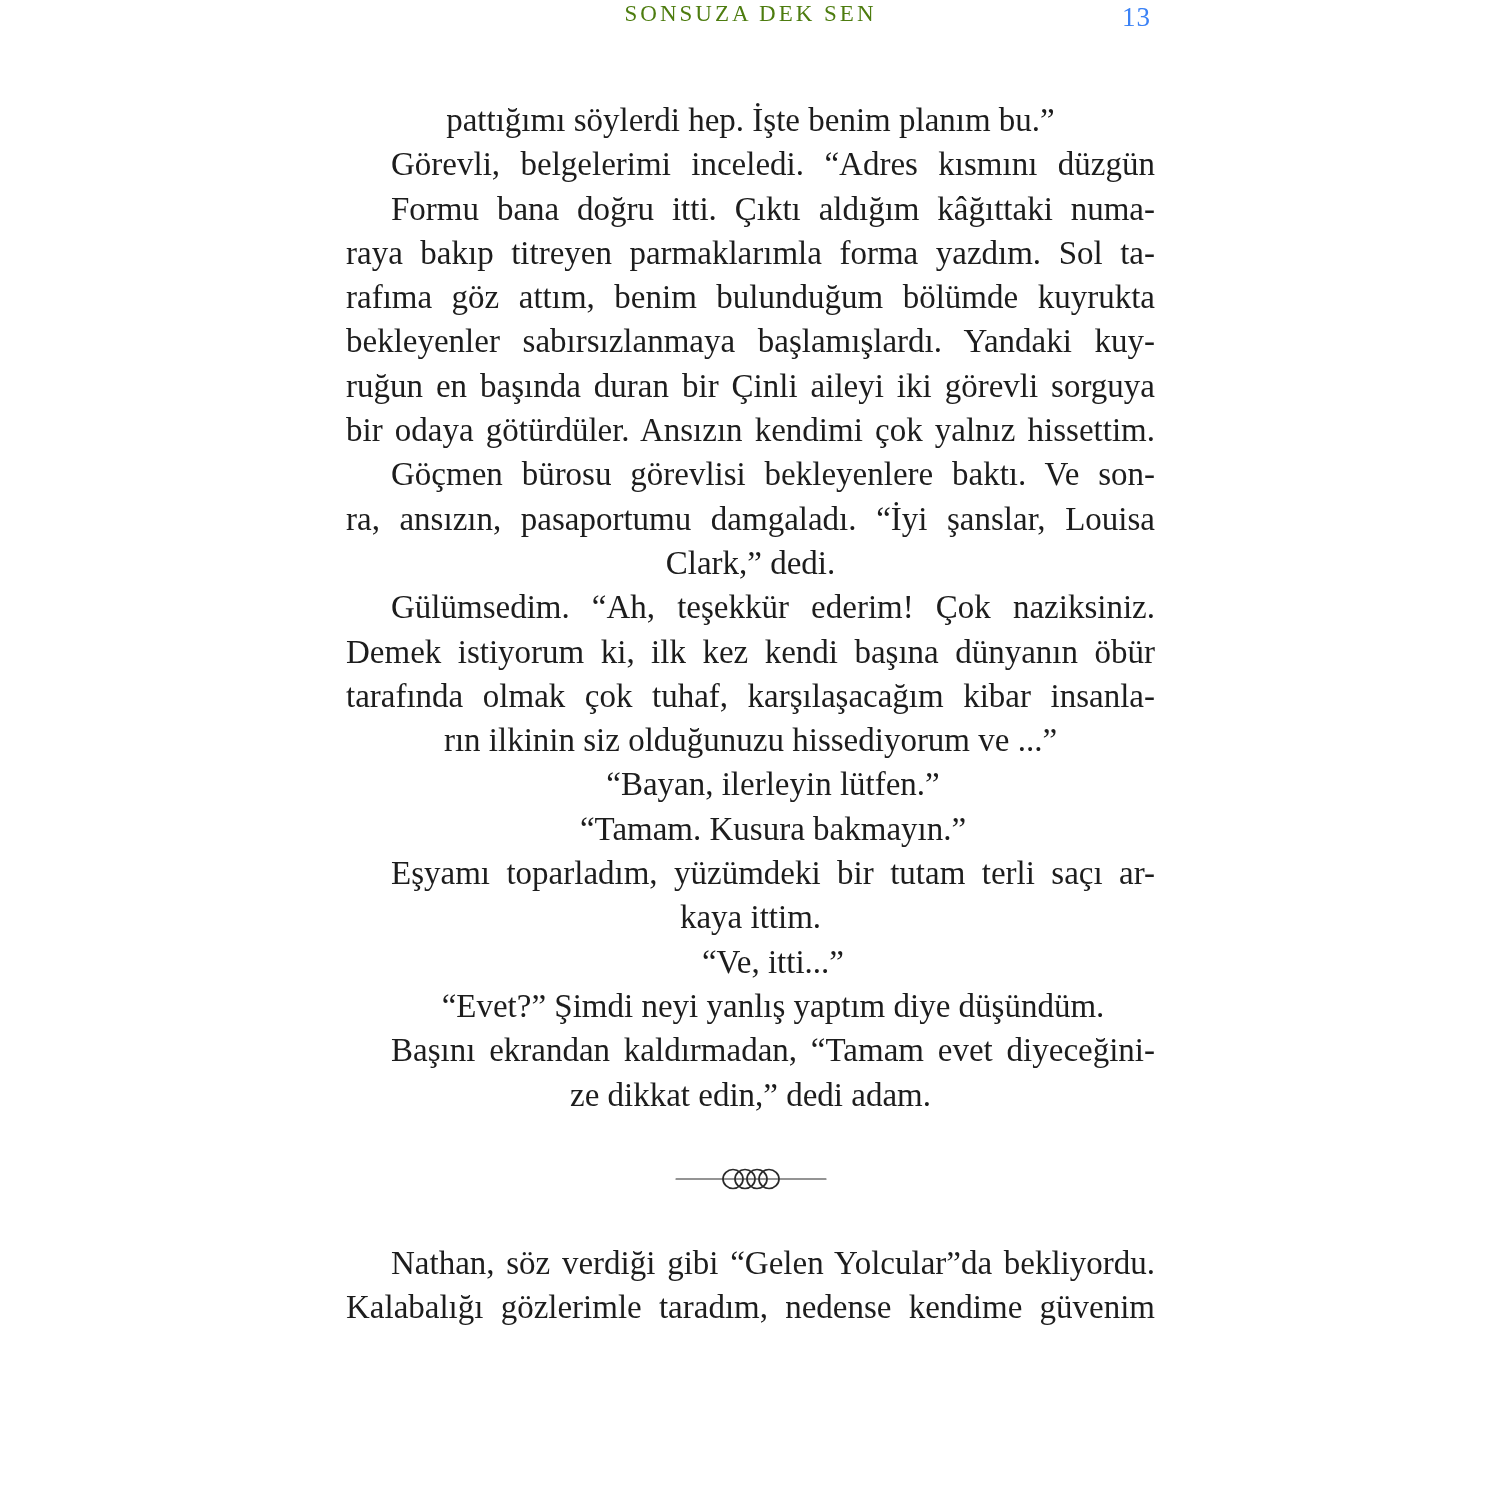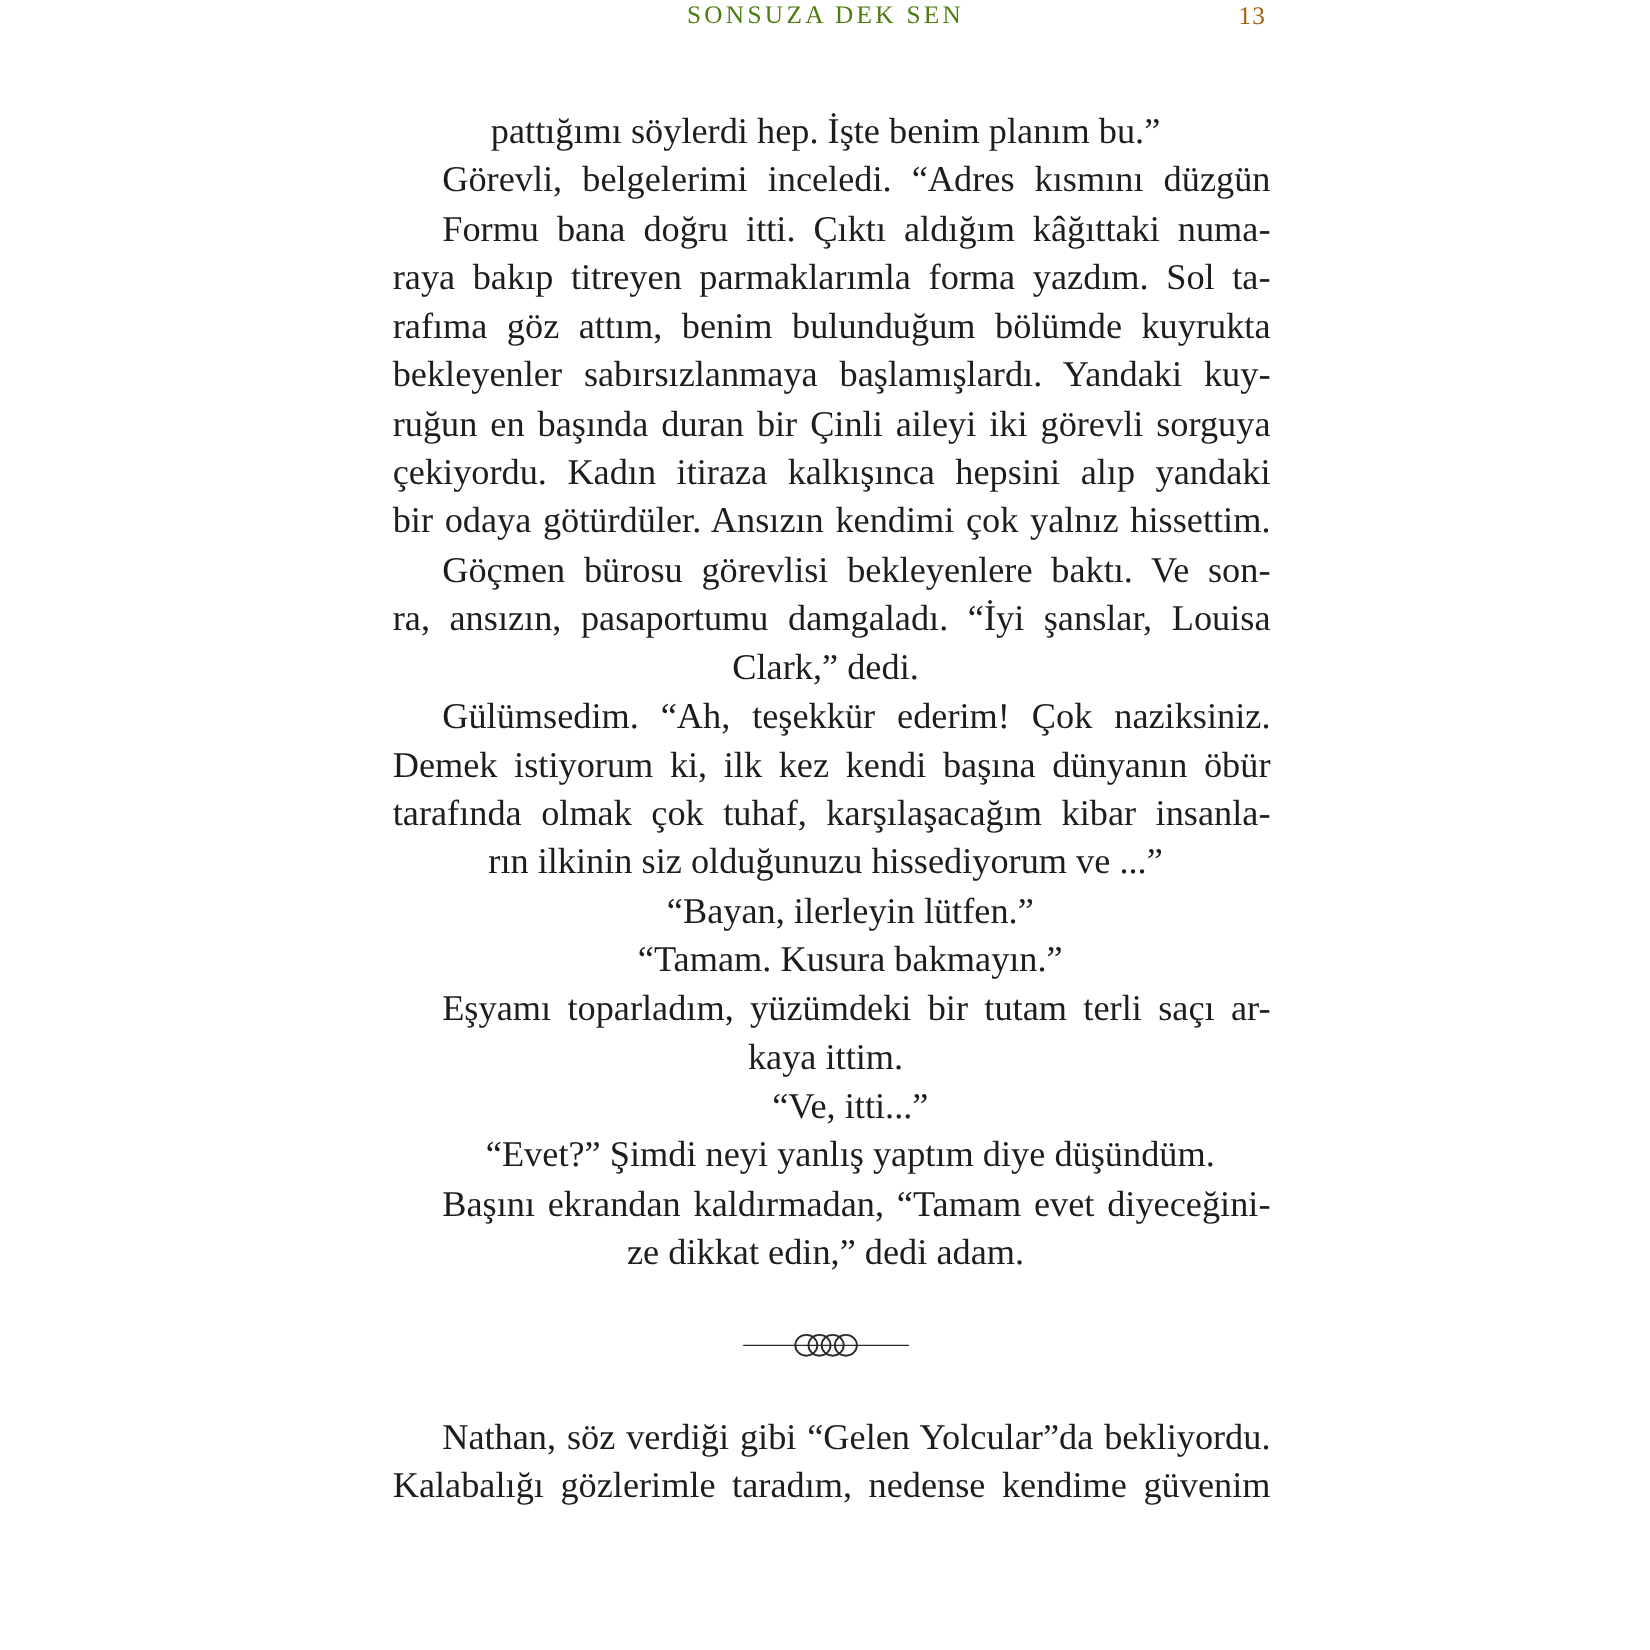--- a/index.html
+++ b/index.html
@@ -36,23 +36,23 @@
     text-align: center;
     font-size: 23px;
     letter-spacing: 3px;
     color: #4d7c0f;
     white-space: nowrap;
   }
   .page-number {
     position: absolute;
     top: 2px;
     right: 4px;
-    font-size: 23px;
+    font-size: 27px;
     letter-spacing: 1px;
-    color: #a16207;
+    color: #3b82f6;
   }
   .page-text {
     position: absolute;
     top: 98px;
     left: 0;
     width: 100%;
     font-size: 33px;
     color: #1d1d1d;
   }
   .line {
@@ -60,21 +60,20 @@
     line-height: 44.3px;
     text-align: center;
     overflow: visible;
   }
   .line.indent {
     padding-left: 45px;
   }
   .line.justify {
     text-align: justify;
     text-align-last: justify;
-    margin-left: 11px;
   }
   .divider {
     height: 124px;
     display: flex;
     align-items: center;
     justify-content: center;
   }
   .divider svg {
     display: block;
   }
@@ -92,21 +91,20 @@
   <main class="page-text">
 
     <section id="block-before-divider">
         <div class="line">pattığımı söylerdi hep. İşte benim planım bu.”</div>
         <div class="line indent justify">Görevli, belgelerimi inceledi. “Adres kısmını düzgün</div>
         <div class="line indent justify">Formu bana doğru itti. Çıktı aldığım kâğıttaki numa-</div>
         <div class="line justify">raya bakıp titreyen parmaklarımla forma yazdım. Sol ta-</div>
         <div class="line justify">rafıma göz attım, benim bulunduğum bölümde kuyrukta</div>
         <div class="line justify">bekleyenler sabırsızlanmaya başlamışlardı. Yandaki kuy-</div>
         <div class="line justify">ruğun en başında duran bir Çinli aileyi iki görevli sorguya</div>
-        <div class="line justify">çekiyordu. Kadın itiraza kalkışınca hepsini alıp yandaki</div>
         <div class="line justify">bir odaya götürdüler. Ansızın kendimi çok yalnız hissettim.</div>
         <div class="line indent justify">Göçmen bürosu görevlisi bekleyenlere baktı. Ve son-</div>
         <div class="line justify">ra, ansızın, pasaportumu damgaladı. “İyi şanslar, Louisa</div>
         <div class="line">Clark,” dedi.</div>
         <div class="line indent justify">Gülümsedim. “Ah, teşekkür ederim! Çok naziksiniz.</div>
         <div class="line justify">Demek istiyorum ki, ilk kez kendi başına dünyanın öbür</div>
         <div class="line justify">tarafında olmak çok tuhaf, karşılaşacağım kibar insanla-</div>
         <div class="line">rın ilkinin siz olduğunuzu hissediyorum ve ...”</div>
         <div class="line indent">“Bayan, ilerleyin lütfen.”</div>
         <div class="line indent">“Tamam. Kusura bakmayın.”</div>

